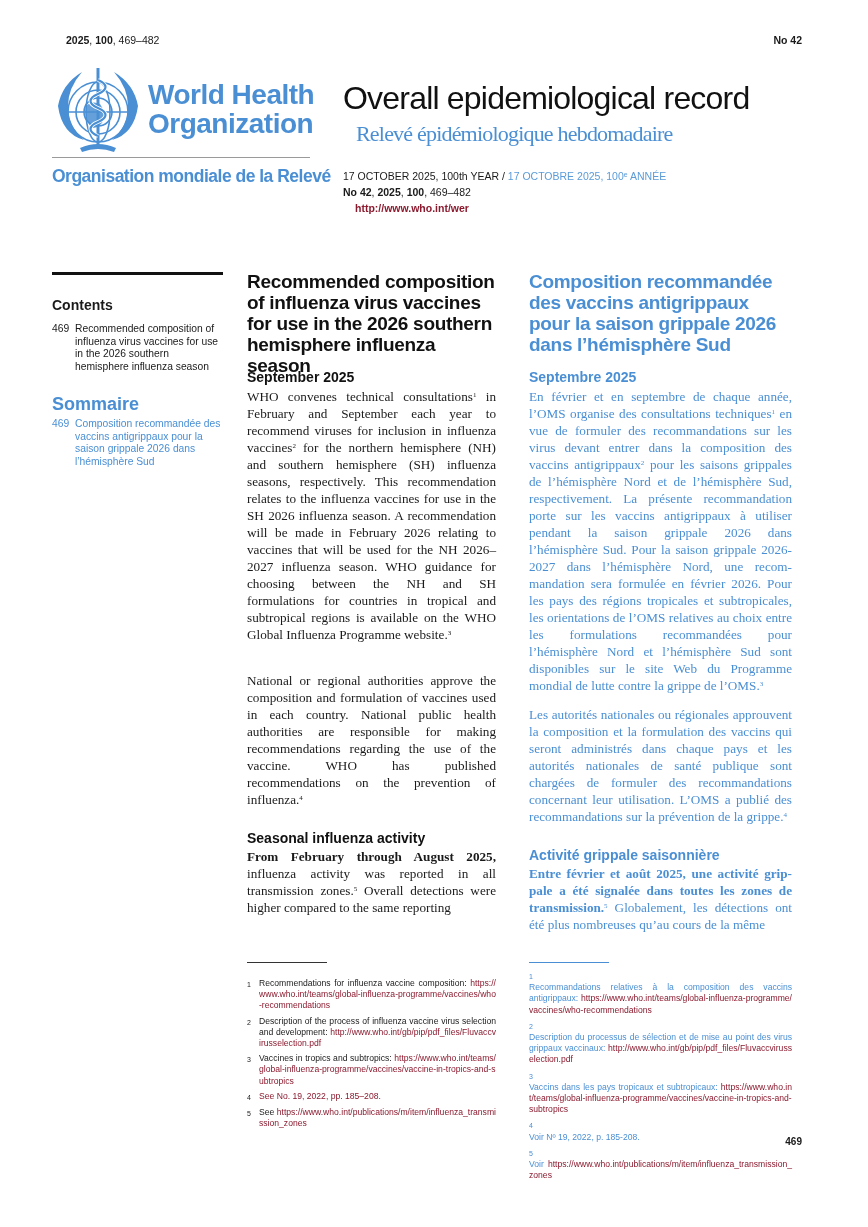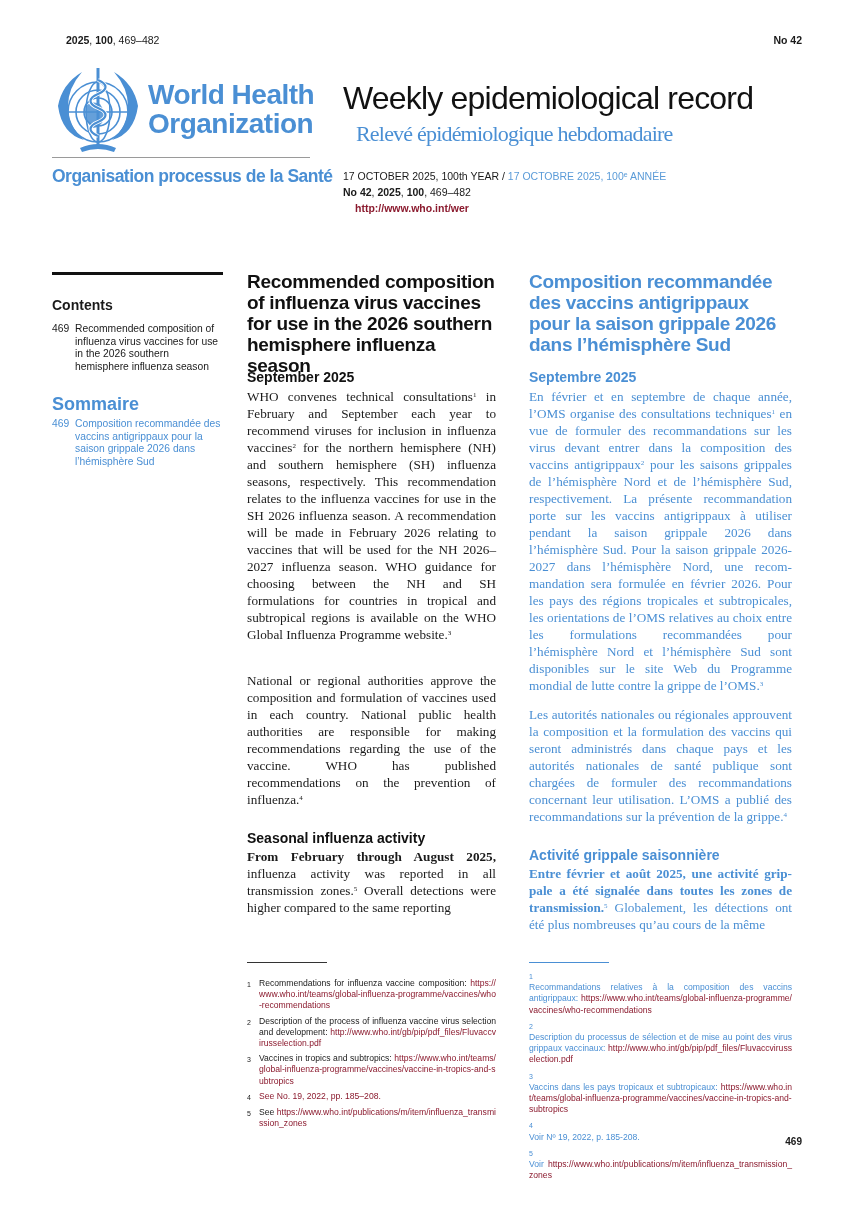--- a/index.html
+++ b/index.html
@@ -93,23 +93,23 @@
     </g>
     <path d="M48 14 c10 4 10 10 0 14 c-10 4 -10 10 0 14 c10 4 10 10 0 14 c-10 4 -10 10 0 14" fill="none" stroke="#ffffff" stroke-width="4"></path>
     <path d="M48 14 c10 4 10 10 0 14 c-10 4 -10 10 0 14 c10 4 10 10 0 14 c-10 4 -10 10 0 14" fill="none" stroke="#4a8fd4" stroke-width="2.2"></path>
   </svg>
 </div>
 <div class="abs who-name">
   <div>World Health</div>
   <div>Organization</div>
 </div>
 <div class="abs logo-rule"></div>
-<div class="abs who-fr">Organisation processus de la Santé</div>
-
-<div class="abs title-en">Weekly epidemiological record</div>
+<div class="abs who-fr">Organisation mondiale de la Relevé</div>
+
+<div class="abs title-en">Overall epidemiological record</div>
 <div class="abs title-fr">Relevé épidémiologique hebdomadaire</div>
 <div class="abs meta">
   <div>
     <span>17 OCTOBER 2025, 100th YEAR /</span>
     <span class="fr"><span>17 OCTOBRE 2025, 100</span><sup>e</sup><span> ANNÉE</span></span>
   </div>
   <div>
     <b>No 42</b>, <b>2025</b>, <b>100</b>, <span>469–482</span>
   </div>
   <div><a class="url">http://www.who.int/wer</a></div>

